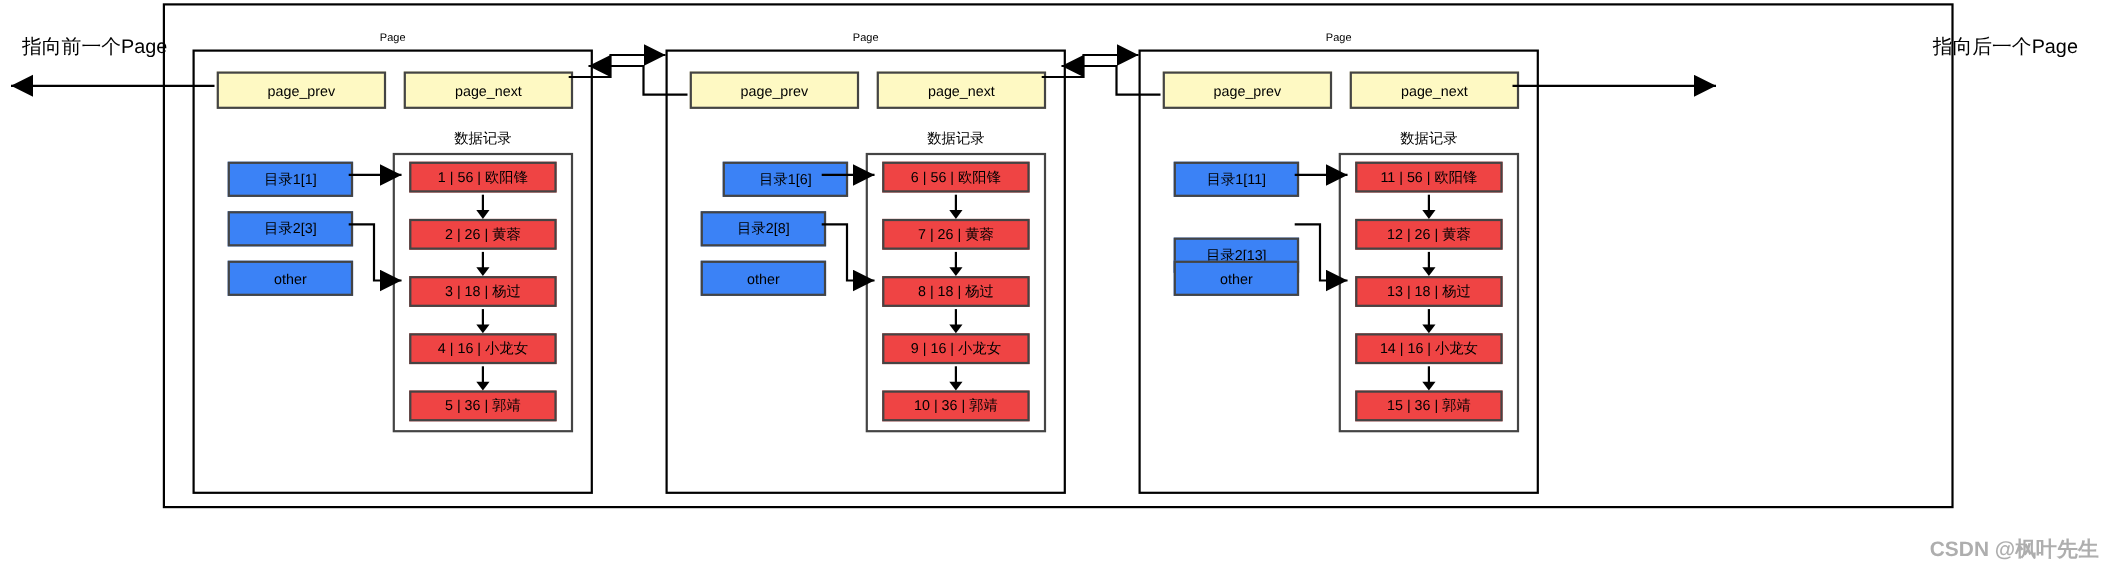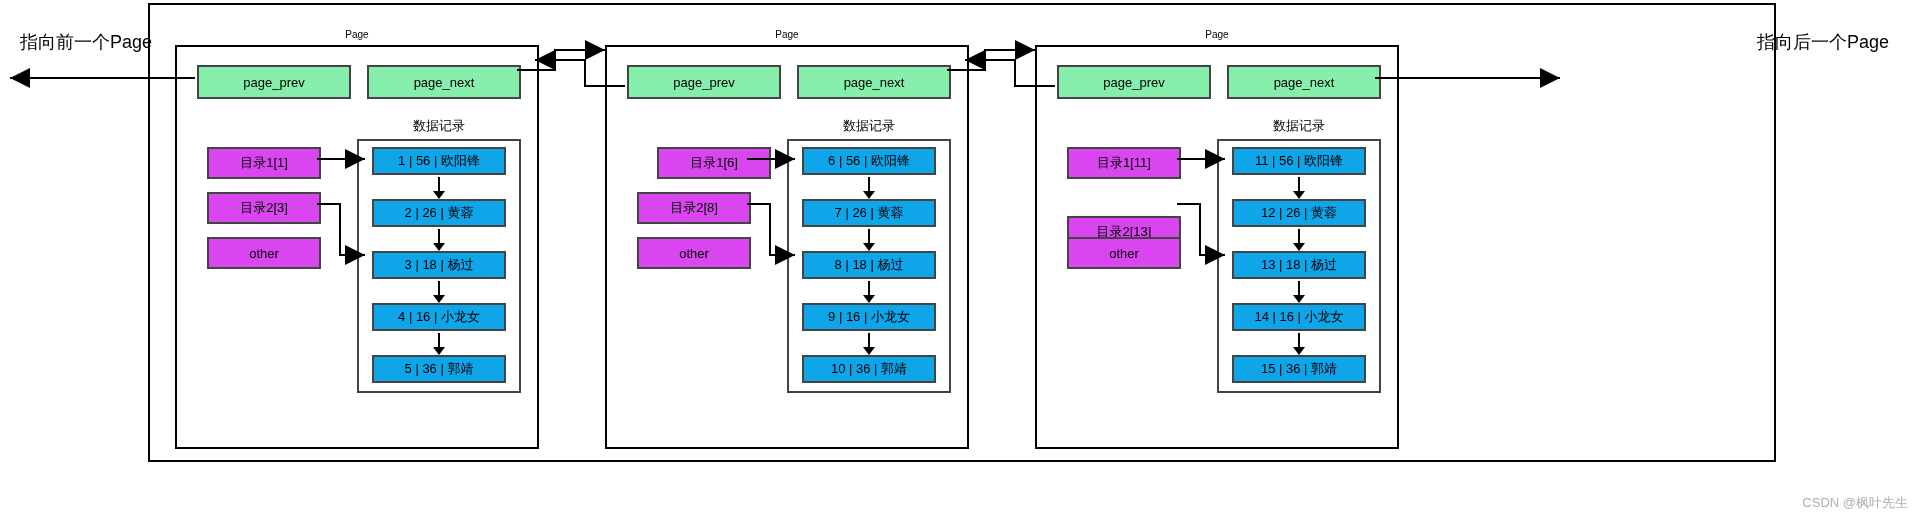--- a/index.html
+++ b/index.html
@@ -38,31 +38,31 @@
   }
   .ptr-box {
     position: absolute;
     border: 2px solid #444;
     width: 150px;
     height: 30px;
     top: 18px;
     display: flex;
     align-items: center;
     justify-content: center;
-    background: #86efac;
+    background: #fef9c3;
   }
   .dir-box {
     position: absolute;
     border: 2px solid #444;
     width: 110px;
     height: 28px;
     display: flex;
     align-items: center;
     justify-content: center;
-    background: #d946ef;
+    background: #3b82f6;
   }
   .data-group {
     position: absolute;
     border: 2px solid #444;
     width: 160px;
     padding: 6px 0 8px 0;
   }
   .data-title {
     position: absolute;
     top: -24px;
@@ -72,21 +72,21 @@
     white-space: nowrap;
   }
   .record {
     border: 2px solid #444;
     width: 130px;
     height: 24px;
     margin: 0 auto 0 auto;
     display: flex;
     align-items: center;
     justify-content: center;
-    background: #0ea5e9;
+    background: #ef4444;
   }
   .record + .arrow-down {
     margin: 2px auto;
   }
   .arrow-down {
     width: 0;
     height: 20px;
     margin: 2px auto;
     position: relative;
   }
@@ -114,22 +114,23 @@
   }
   .ext-label {
     position: absolute;
     font-size: 18px;
     white-space: nowrap;
   }
   .watermark {
     position: absolute;
     right: 12px;
     bottom: 4px;
-    font-size: 13px;
+    font-size: 19px;
     color: rgba(120,120,120,0.6);
+    font-weight: bold;
   }
   svg.overlay {
     position: absolute;
     left: 0;
     top: 0;
     width: 1920px;
     height: 516px;
     pointer-events: none;
   }
 </style>

